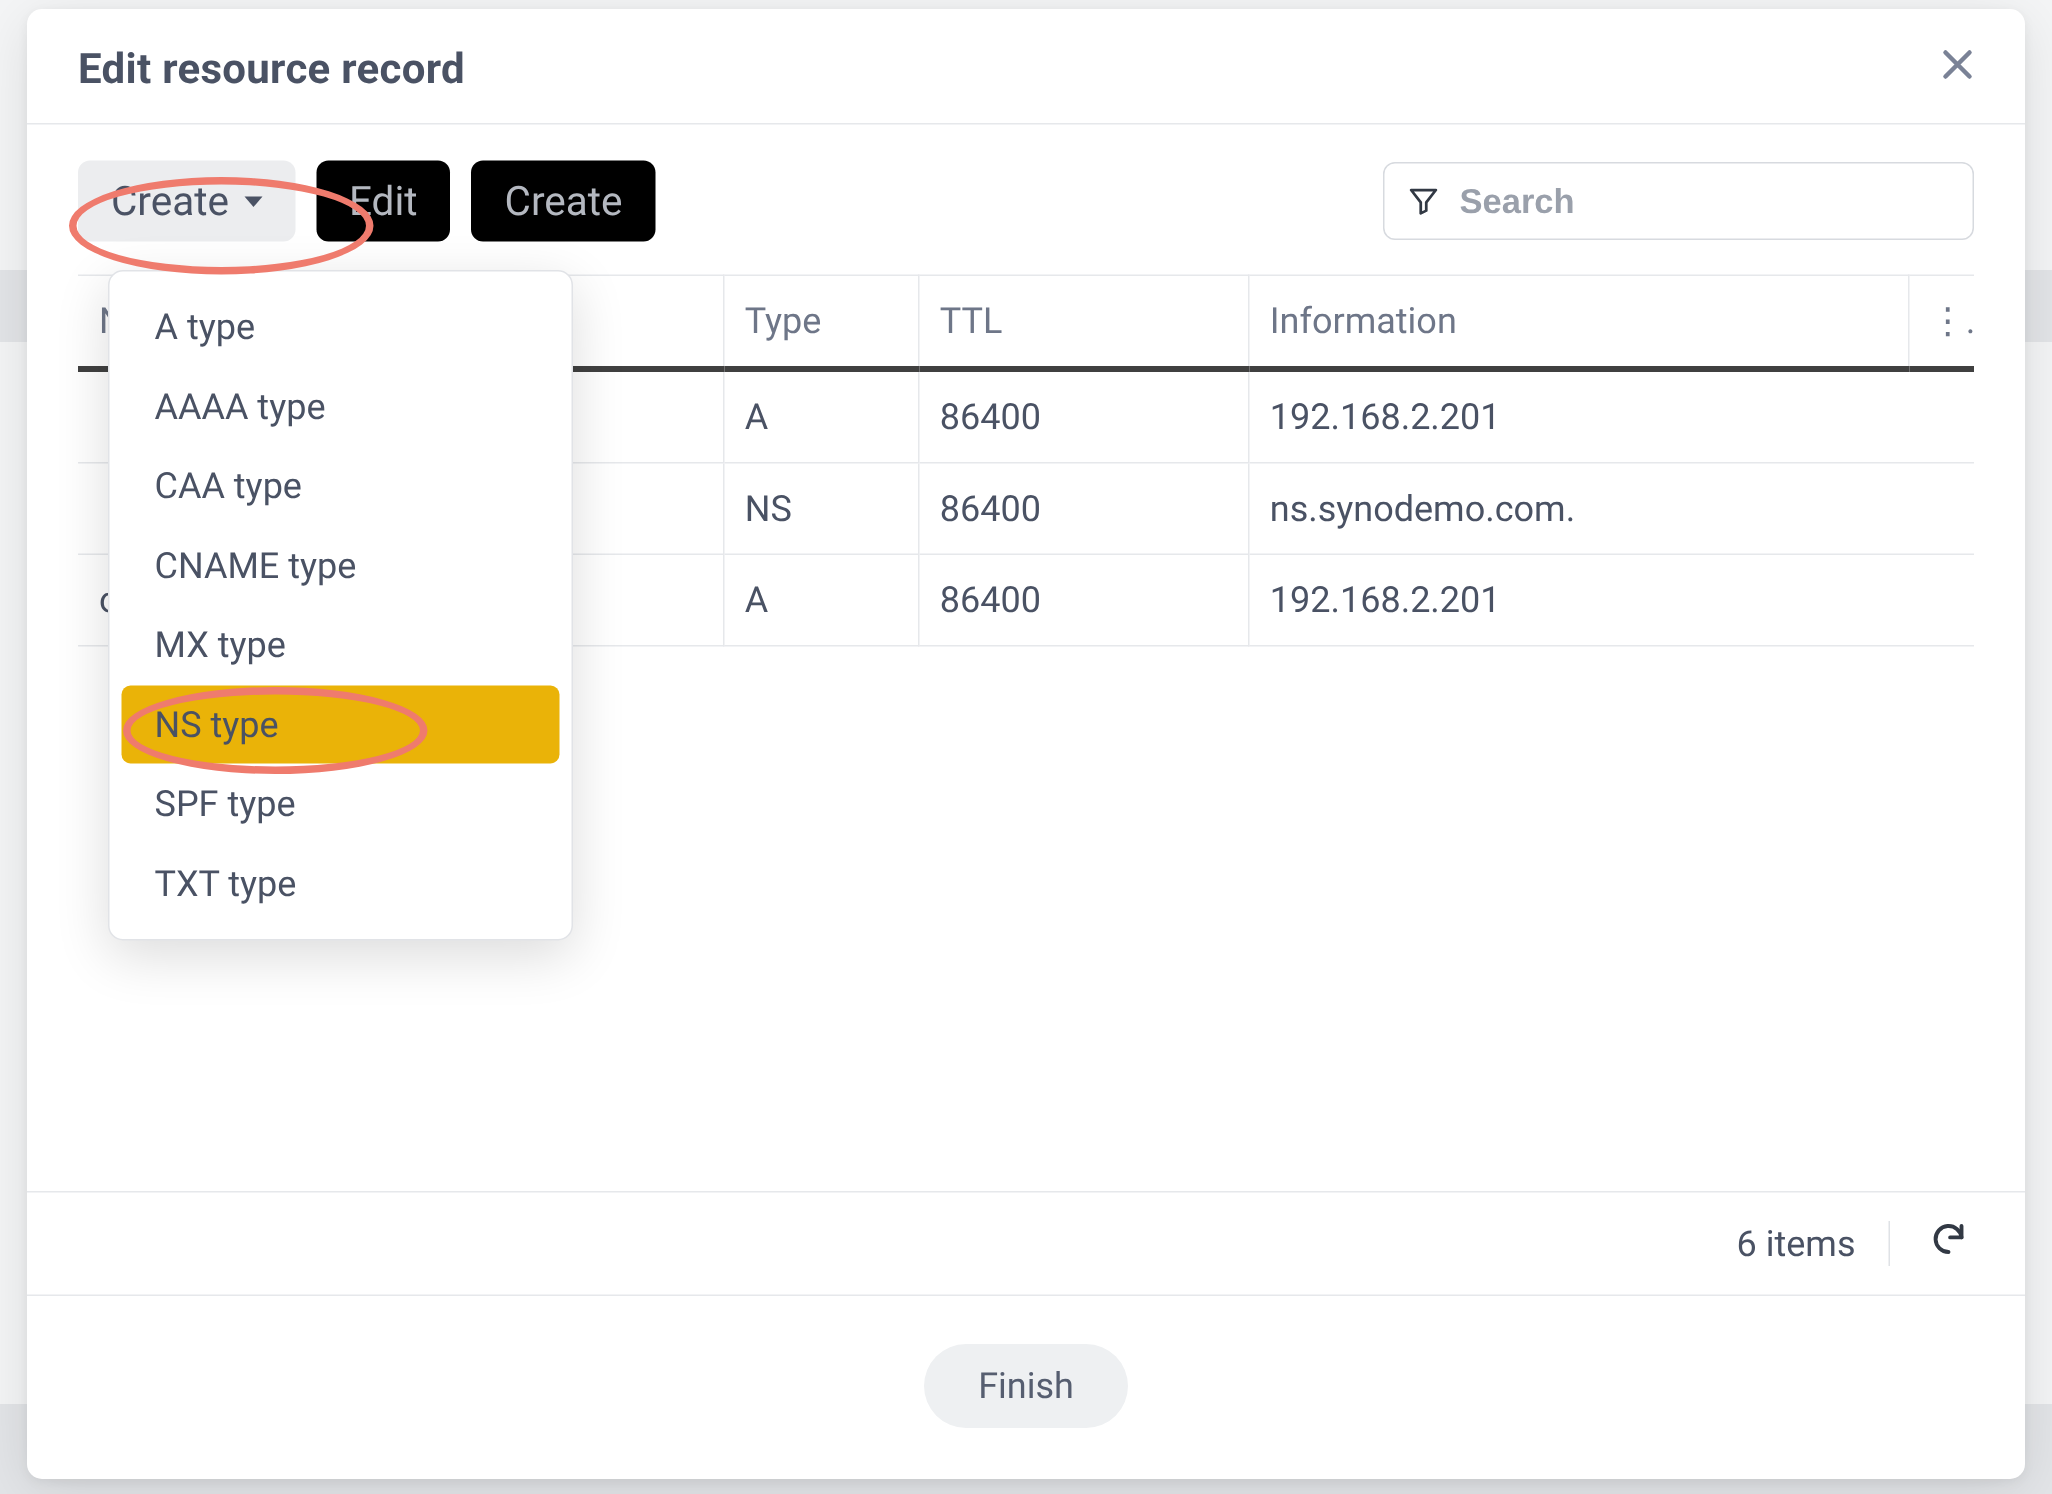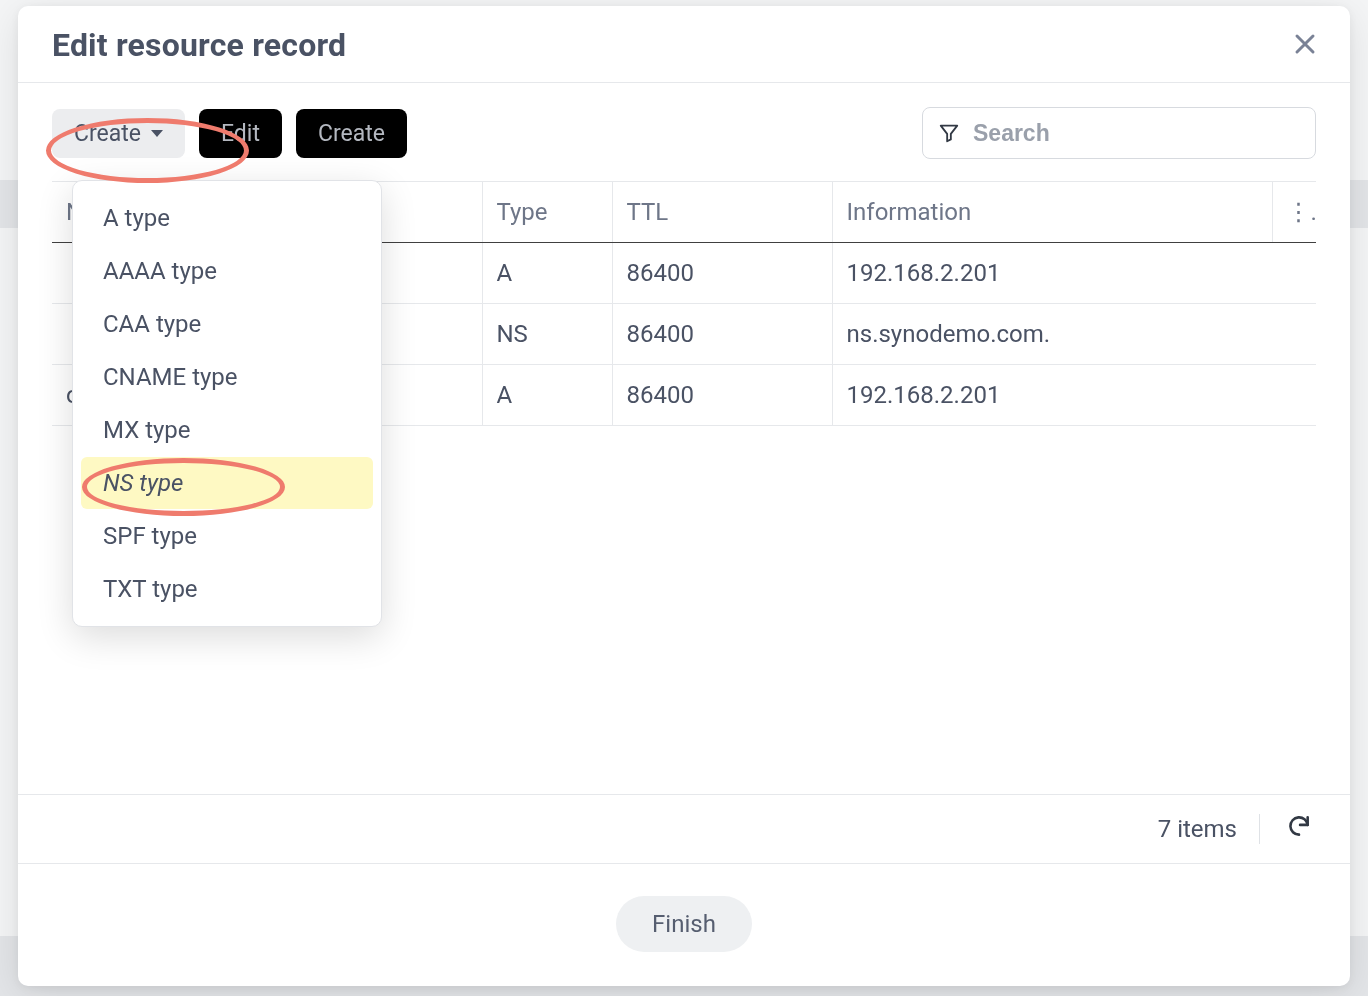--- a/index.html
+++ b/index.html
@@ -41,21 +41,21 @@
   }
 
   .modal-header {
     display: flex;
     align-items: center;
     justify-content: space-between;
     padding: 20px 30px 18px 34px;
     border-bottom: 1px solid #e6e8eb;
   }
   .modal-title {
-    font-size: 32px;
+    font-size: 28px;
     font-weight: 700;
     color: #4a5264;
     letter-spacing: 0.2px;
   }
   .close-btn {
     font-size: 30px;
     color: #7a8296;
     cursor: pointer;
     line-height: 1;
     padding: 4px;
@@ -66,21 +66,21 @@
     display: flex;
     align-items: center;
     padding: 24px 34px 22px 34px;
     gap: 14px;
   }
   .btn {
     display: inline-flex;
     align-items: center;
     gap: 8px;
     padding: 11px 22px;
-    font-size: 23px;
+    font-size: 27px;
     border-radius: 8px;
     cursor: pointer;
     user-select: none;
     border: none;
     font-family: inherit;
   }
   .btn-light {
     background: #ecedef;
     color: #4a5264;
   }
@@ -146,21 +146,21 @@
     border-right: 1px solid #e6e8eb;
     color: #4a5264;
     white-space: nowrap;
     overflow: hidden;
     text-overflow: ellipsis;
   }
   table.records th {
     font-weight: 400;
     color: #6e7688;
     border-top: 1px solid #e6e8eb;
-    border-bottom: 1px solid #404040;
+    border-bottom: 4px solid #404040;
   }
   table.records th:last-child,
   table.records td:last-child { border-right: none; }
   .col-name  { width: 430px; }
   .col-type  { width: 130px; }
   .col-ttl   { width: 220px; }
   .col-info  { width: auto; }
   .col-menu  { width: 44px; text-align: center; color:#8a90a0; }
   table.records tbody tr:last-child td { border-bottom: 1px solid #e6e8eb; }
 
@@ -209,22 +209,21 @@
   }
   .dropdown-item {
     font-size: 24px;
     color: #4a5264;
     padding: 12px 22px;
     cursor: pointer;
     border-radius: 6px;
     margin: 1px 8px;
   }
   .dropdown-item.hovered {
-    background: #fef9c3;
-    font-style: italic;
+    background: #eab308;
   }
 
   
   .anno {
     position: absolute;
     border: 5px solid #ef7b6d;
     border-radius: 50%;
     pointer-events: none;
     z-index: 30;
   }
@@ -312,21 +311,21 @@
             <td>o.com.</td>
             <td>A</td>
             <td>86400</td>
             <td colspan="2">192.168.2.201</td>
           </tr>
         </tbody>
       </table>
     </div>
 
     <div class="status-bar">
-      <span>7 items</span>
+      <span>6 items</span>
       <span class="vline"></span>
       <span class="refresh-btn">
         <svg width="26" height="26" viewBox="0 0 24 24">
             <path d="M20 11A8 8 0 1 0 12 20" fill="none" stroke="#323944" stroke-width="2.4" stroke-linecap="round"></path>
             <path d="M20 4v7h-7" fill="none" stroke="#323944" stroke-width="2.4" stroke-linecap="round" stroke-linejoin="round"></path>
           </svg>
       </span>
     </div>
 
     <div class="footer">

